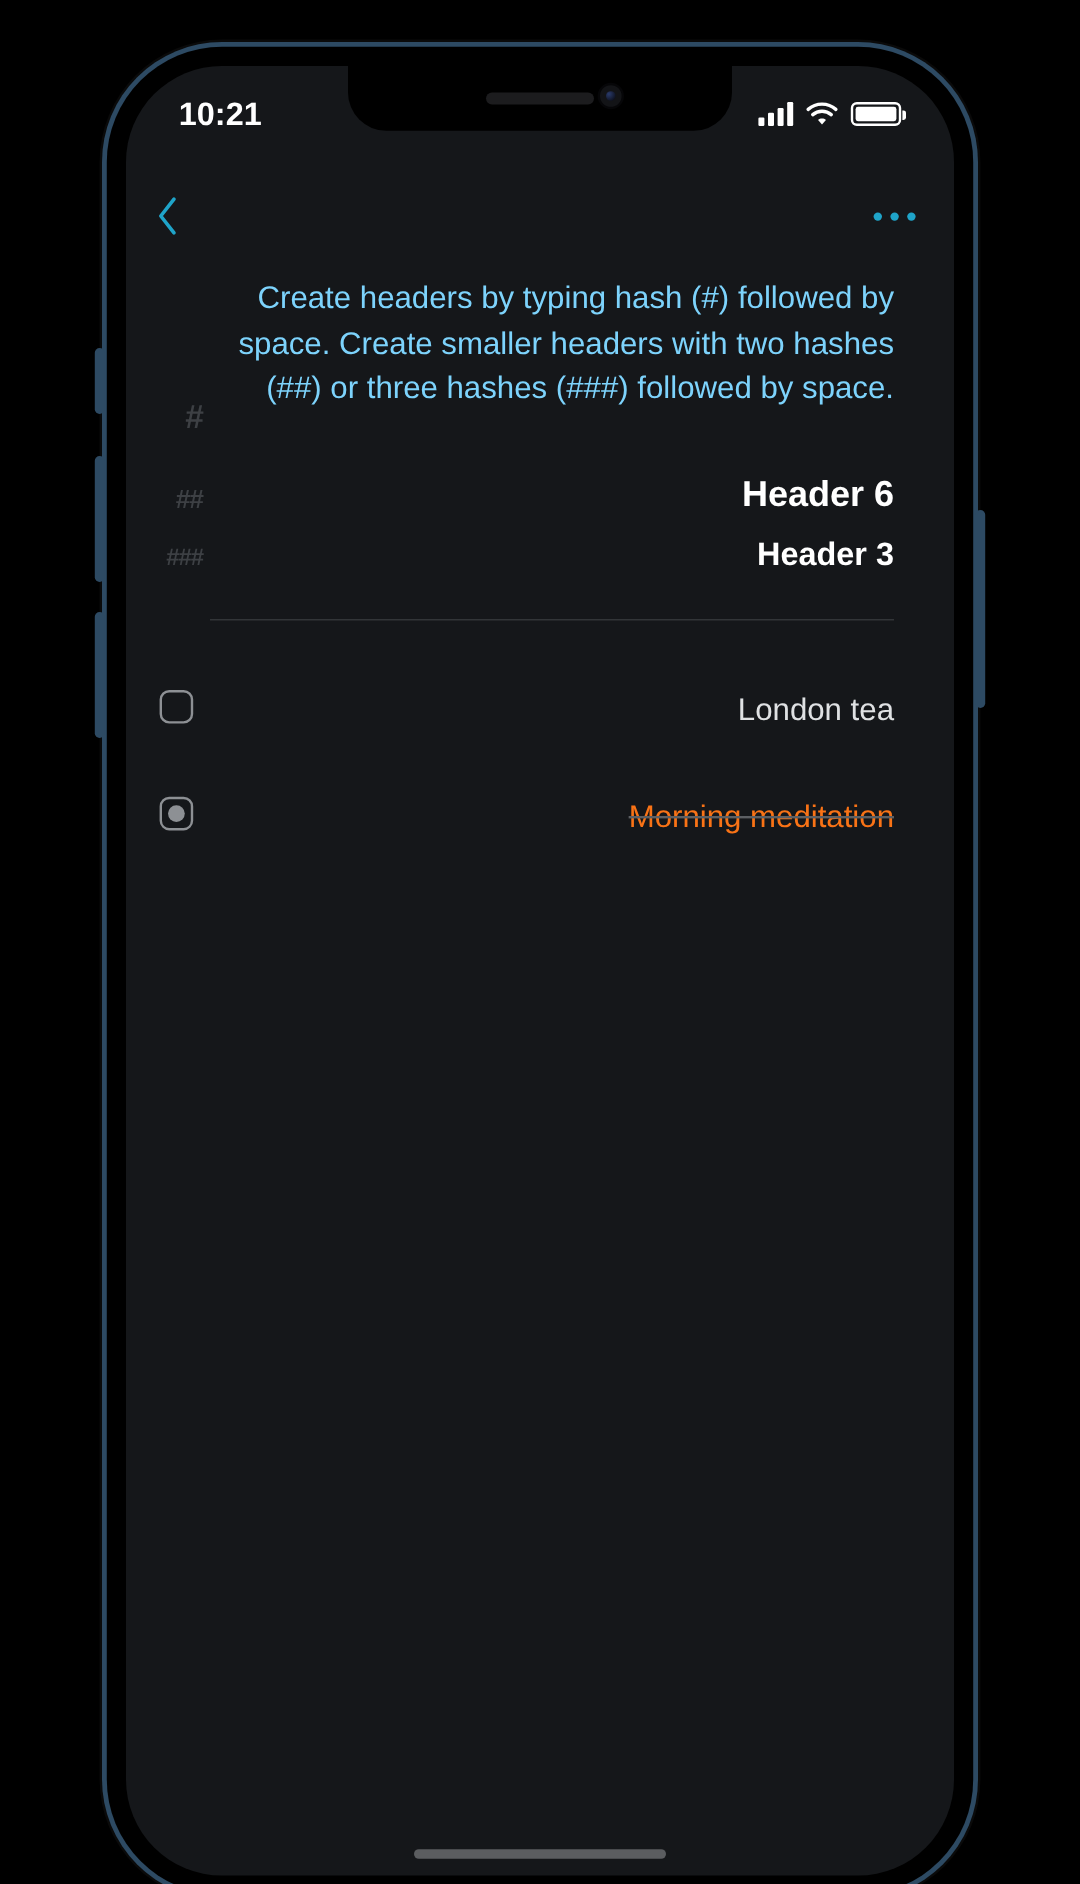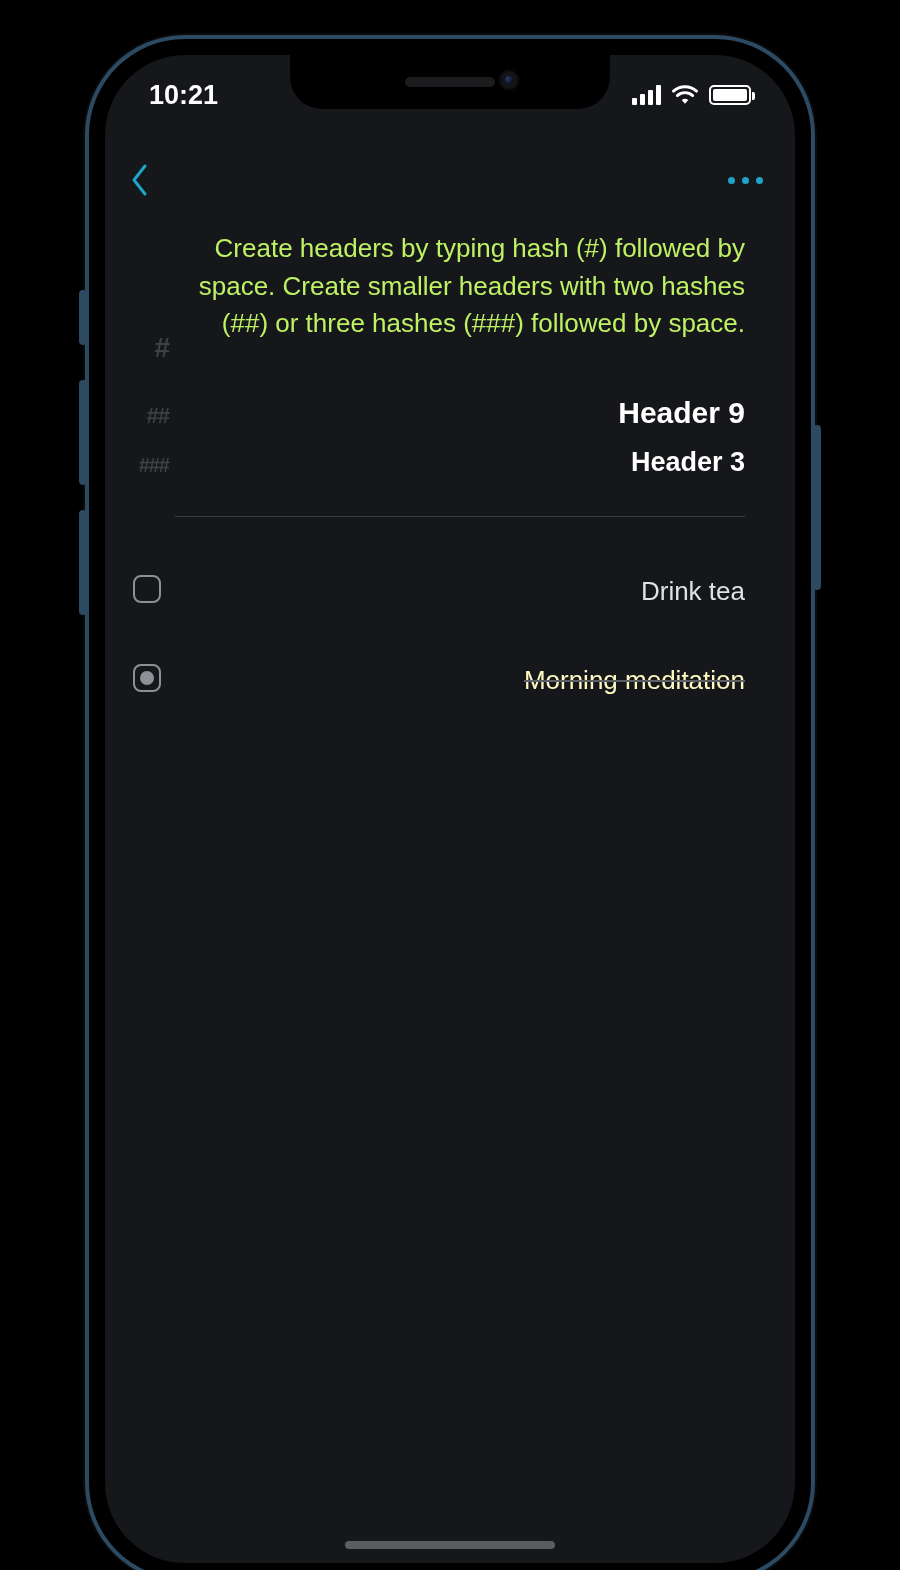--- a/index.html
+++ b/index.html
@@ -132,21 +132,21 @@
   
   .content {
     position: absolute;
     top: 175px; left: 0; right: 0; bottom: 0;
     padding: 0 50px 0 70px;
     color: #e6e8ea;
     font-size: 26px;
     line-height: 1.45;
     overflow: hidden;
   }
-  .para { margin-bottom: 34px; color:#bef264; font-weight:400;}
+  .para { margin-bottom: 34px; color:#7dd3fc; font-weight:400;}
   .hbox { position: relative; }
   .hmark {
     position: absolute; right: 100%; margin-right: 6px;
     color: #3d4044; font-weight: 600; letter-spacing: -1px;
   }
   .h1 { font-size: 42px; font-weight: 800; color:#fff; margin: 24px 0 48px; }
   .h1 .hmark{font-size:28px;bottom:8px;}
   .h2 { font-size: 30px; font-weight: 700; color:#fff; margin: 4px 0 8px;}
   .h2 .hmark{font-size:22px;bottom:3px;}
   .h3 { font-size: 27px; font-weight: 700; color:#fff; margin: 4px 0 30px;}
@@ -172,21 +172,21 @@
     cursor: pointer;
     background: transparent;
   }
   .checkbox.checked {
     display:flex;align-items:center;justify-content:center;
   }
   .checkbox.checked::after{
     content:"";width:14px;height:14px;border-radius:50%;background:#8d9094;
   }
   .todo-done {
-    color:#fef9c3; text-decoration: line-through;
+    color:#f97316; text-decoration: line-through;
     text-decoration-color:#5c5f63;
   }
 
   .spacer-lg { height: 48px; }
 
   
   .home-indicator{
     position:absolute;bottom:14px;left:50%;transform:translateX(-50%);
     width:210px;height:8px;background:#5b5d60;border-radius:5px;z-index:30;
   }
@@ -242,33 +242,33 @@
       </div>
 
       <div class="content">
         <p class="para">Create headers by typing hash (#) followed by space. Create smaller headers with two hashes (##) or three hashes (###) followed by space.</p>
 
         <div class="hbox h1">
           <span class="hmark">#</span>
         </div>
         <div class="hbox h2">
           <span class="hmark">##</span>
-          <span>Header 9</span>
+          <span>Header 6</span>
         </div>
         <div class="hbox h3">
           <span class="hmark">###</span>
           <span>Header 3</span>
         </div>
 
         <hr class="sep">
 
 
         <div class="todo-row">
           <div class="checkbox"></div>
-          <span>Drink tea</span>
+          <span>London tea</span>
         </div>
 
         <div class="spacer-lg"></div>
 
 
         <div class="todo-row">
           <div class="checkbox checked"></div>
           <span class="todo-done">Morning meditation</span>
         </div>
 

